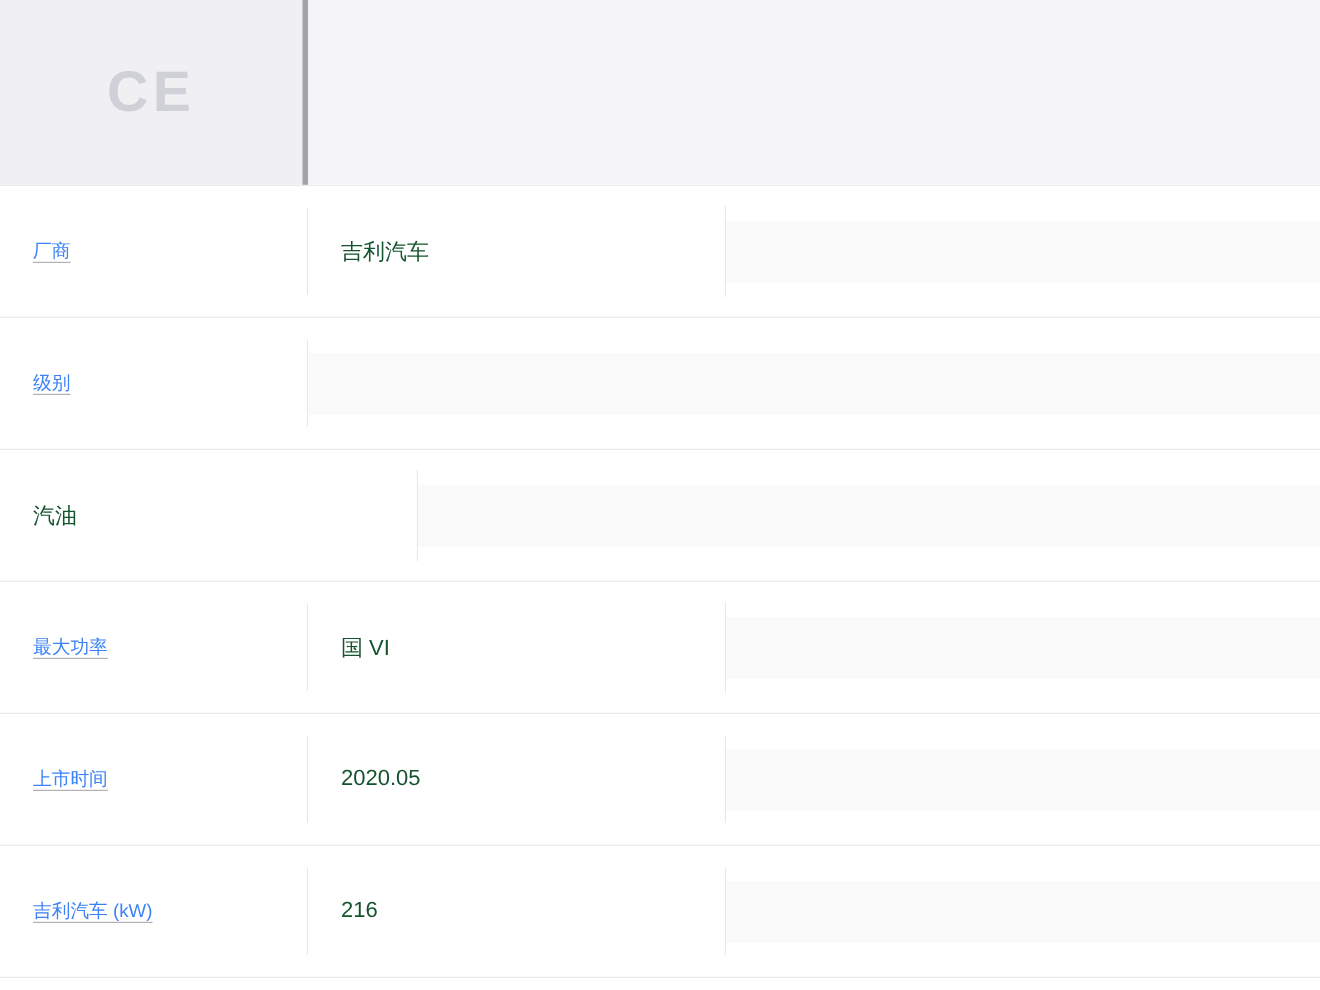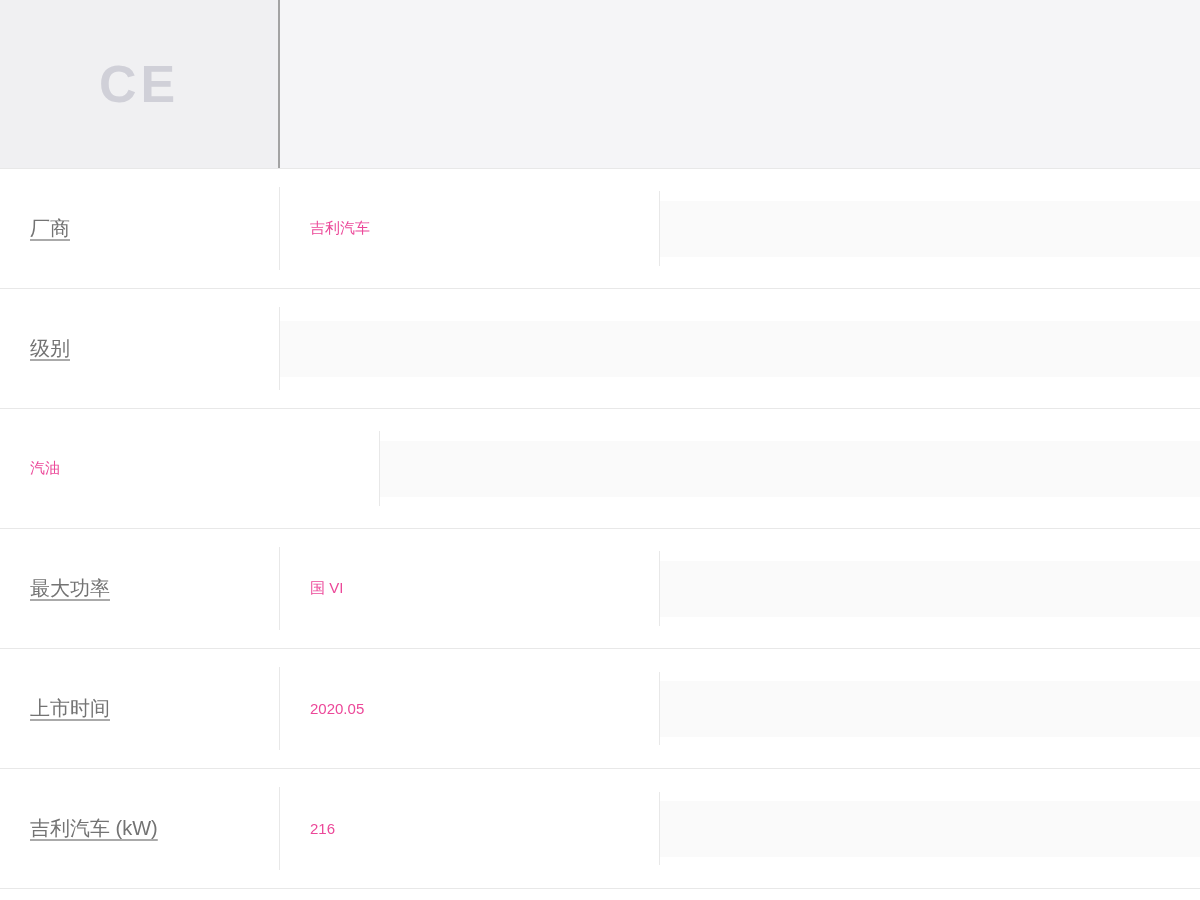--- a/index.html
+++ b/index.html
@@ -24,21 +24,21 @@
     }
 
     .ce-block {
       width: 280px;
       min-width: 280px;
       min-height: 168px;
       background: #f0f0f2;
       display: flex;
       align-items: center;
       justify-content: center;
-      border-right: 2px solid #a3a3a3;
+      border-right: 5px solid #a3a3a3;
       font-size: 52px;
       font-weight: 900;
       color: #d0d0d8;
       letter-spacing: 4px;
       text-align: right;
     }
 
     .ce-right {
       flex: 1;
       background: #f5f5f7;
@@ -48,34 +48,34 @@
       display: flex;
       border-bottom: 1px solid #e8e8e8;
       min-height: 120px;
       align-items: center;
     }
 
     .label-cell {
       width: 280px;
       min-width: 280px;
       padding: 28px 30px;
-      font-size: 20px;
-      color: #737373;
+      font-size: 17px;
+      color: #3b82f6;
       border-right: 1px solid #e8e8e8;
       text-decoration: underline;
       text-decoration-color: #aaa;
       text-underline-offset: 4px;
     }
 
     .value-cell {
       width: 380px;
       min-width: 380px;
       padding: 28px 30px;
-      font-size: 15px;
-      color: #ec4899;
+      font-size: 20px;
+      color: #14532d;
       border-right: 1px solid #e8e8e8;
     }
 
     .extra-cell {
       flex: 1;
       padding: 28px 30px;
       background: #fafafa;
     }
   </style>
 </head>

